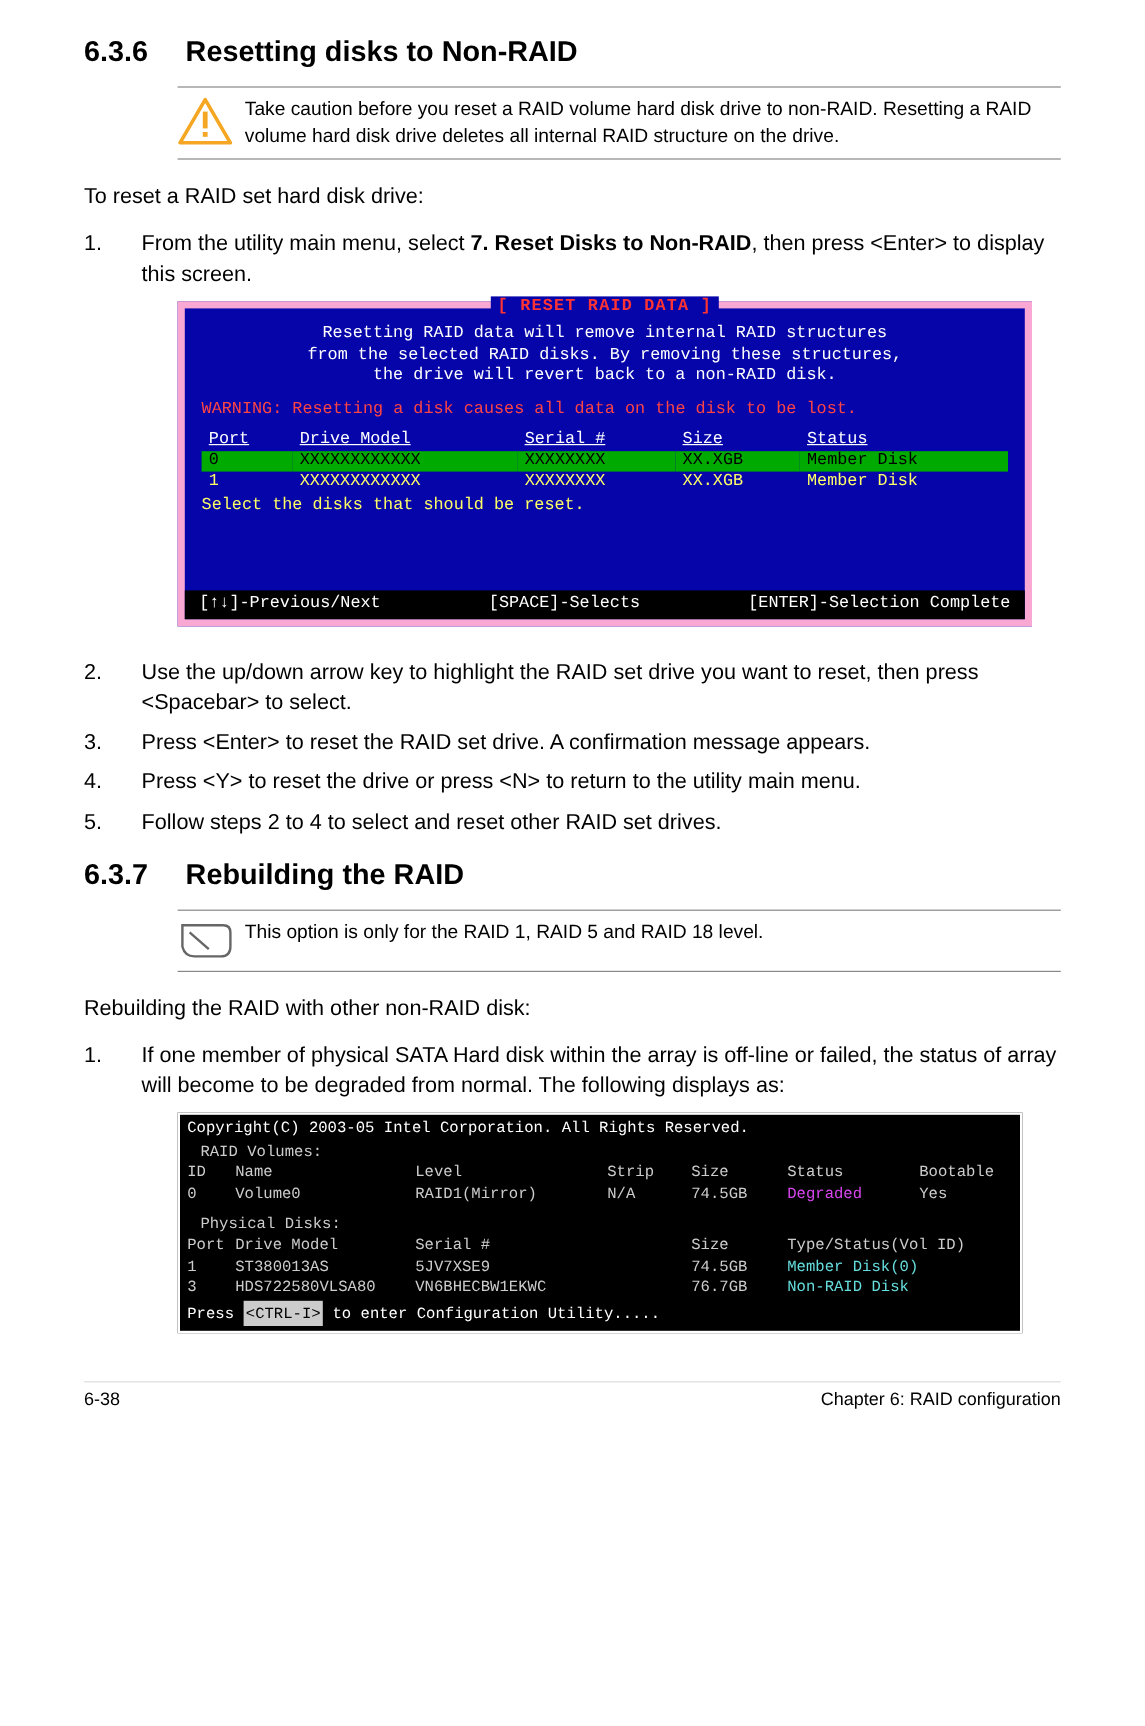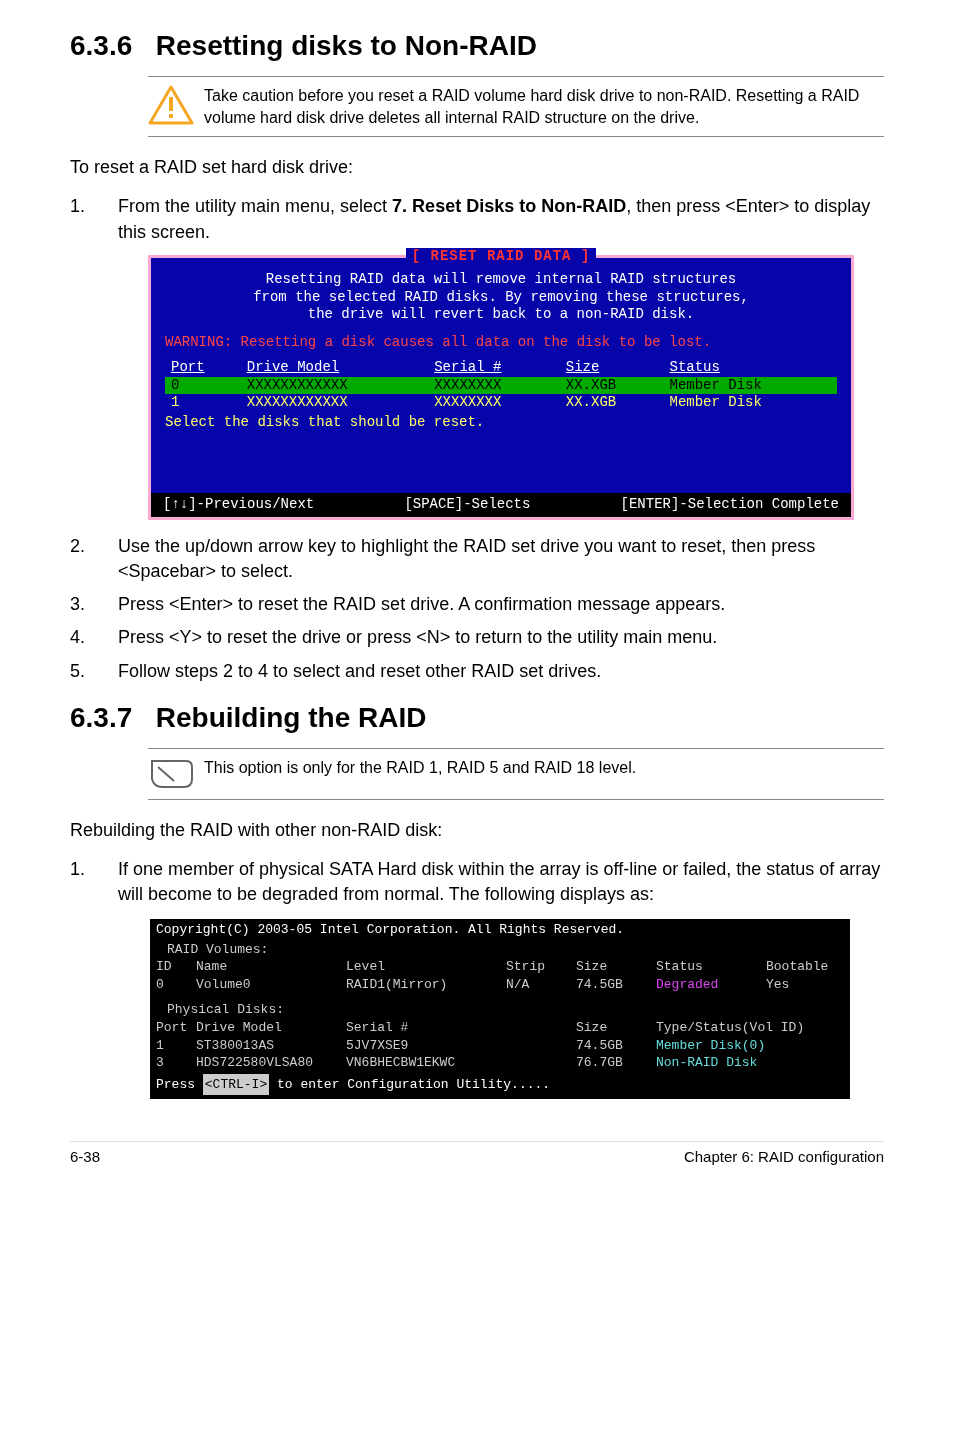--- a/index.html
+++ b/index.html
@@ -9,21 +9,21 @@
     font-family: Arial, Helvetica, sans-serif;
     color: #000000;
   }
   .page {
     width: 954px;
     box-sizing: border-box;
     padding: 30px 70px 30px 70px;
     position: relative;
   }
   h2 {
-    font-size: 28px;
+    font-size: 24px;
     font-weight: bold;
     margin: 0 0 14px 0;
   }
   .num {
     display:inline-block;
     width: 78px;
   }
   .callout {
     display: flex;
     border-top: 1px solid #888888;
@@ -61,23 +61,23 @@
   ol.steps li .step-num {
     flex: 0 0 48px;
   }
   ol.steps li .step-text {
     flex: 1;
   }
   .bold { font-weight: bold; }
 
   
   .bios1 {
-    margin: 6px 0 14px 78px;
+    margin: 6px 0 26px 78px;
     width: 700px;
-    border: 3px solid #f9a8d4;
+    border: 6px solid #f9a8d4;
     background: #0505aa;
     color: #ffffff;
     font-family: "Courier New", monospace;
     font-size: 14px;
     line-height: 1.25;
     position: relative;
   }
   .bios1 .title-wrap {
     text-align: center;
     margin-top: -10px;

